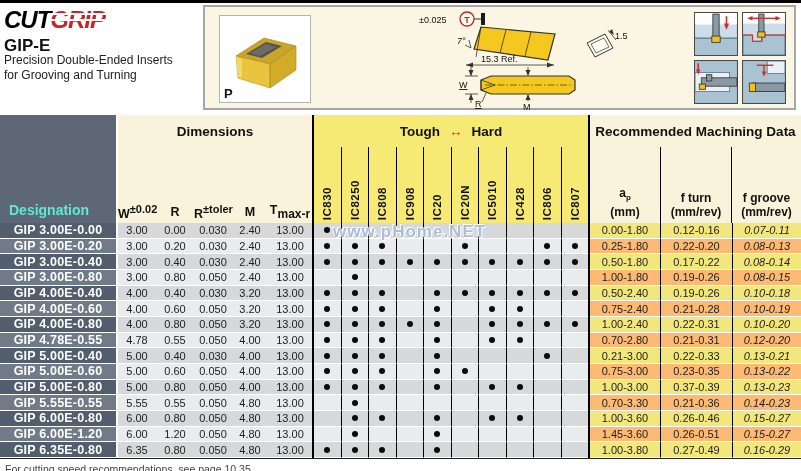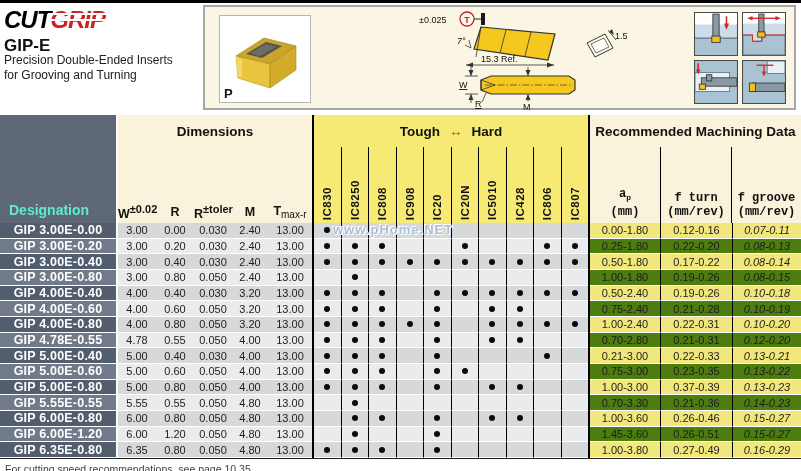--- a/index.html
+++ b/index.html
@@ -37,31 +37,31 @@
   .h-grades{width:276px;box-sizing:border-box;background:#f6ea74;border-left:2px solid #000;
             display:flex;flex-direction:column;}
   .h-mach{width:213px;box-sizing:border-box;background:#f8f3da;border-left:2px solid #000;
           display:flex;flex-direction:column;}
   .h-title{height:32px;box-sizing:border-box;padding-top:9px;text-align:center;
            font-weight:bold;font-size:13.5px;}
   .h-title .arrow{color:#cc2328;padding:0 9px;font-weight:bold;}
   .dim-labels{margin-top:auto;height:22px;display:flex;align-items:center;}
   .dcell{box-sizing:border-box;text-align:center;font-weight:bold;font-size:12.5px;}
   .dcell sup{font-size:11px;vertical-align:super;font-weight:bold;}
-  .dcell sub{font-size:10px;vertical-align:sub;font-weight:normal;margin-top:28px;}
+  .dcell sub{font-size:12px;vertical-align:sub;font-weight:bold;margin-top:28px;}
   .w0{width:38px;} .w1{width:38px;} .w2{width:38px;} .w3{width:36px;} .w4{width:44px;}
   .grade-labels{flex:1;display:flex;}
   .glabel{flex:1;box-sizing:border-box;display:flex;align-items:flex-end;justify-content:center;
           padding-bottom:3px;}
   .glabel span{writing-mode:vertical-rl;transform:rotate(180deg);
                font-weight:bold;font-size:11.5px;letter-spacing:.5px;}
   .bl{border-left:1px solid #000;}
   .mach-labels{flex:1;display:flex;}
   .mcol{box-sizing:border-box;display:flex;flex-direction:column;justify-content:flex-end;
-        align-items:center;padding-bottom:4px;font-weight:bold;font-size:12px;line-height:14px;font-family:Liberation Mono, monospace;}
+        align-items:center;padding-bottom:4px;font-weight:bold;font-size:12px;line-height:14px;}
   .mcol sub{font-size:8px;}
   .m0{width:70px;} .m1{width:71px;} .m2{flex:1;}
   
   .tbody{border-bottom:1px solid #222;}
   .trow{display:flex;height:15.67px;box-sizing:border-box;}
   .trow > div, .trow .ggroup, .trow .mgroup{box-sizing:border-box;}
   .c-desig{width:118px;border-right:2px solid #fff;border-bottom:1px solid #fff;
            color:#fff;font-weight:bold;font-size:12.5px;display:flex;align-items:center;
            justify-content:center;letter-spacing:.2px;}
   .odd  .c-desig{background:#525d6e;}
@@ -70,23 +70,23 @@
          font-size:11px;color:#1d1d1d;}
   .odd  .c-dim{background:#d7d8da;} .even .c-dim{background:#eaebed;}
   .ggroup{width:276px;border-left:2px solid #000;display:flex;}
   .c-grade{flex:1;border-bottom:1px solid #fff;display:flex;align-items:center;justify-content:center;}
   .odd  .c-grade{background:#d7d8da;} .even .c-grade{background:#eaebed;}
   .dot{width:6px;height:6px;border-radius:50%;background:#0a0a0a;display:block;}
   .mgroup{width:213px;border-left:2px solid #000;display:flex;}
   .c-mach{border-bottom:1px solid #fff;display:flex;align-items:center;justify-content:center;
           font-size:11px;color:#1d1d1d;}
   .c-mach.m0{width:70px;} .c-mach.m1{width:71px;} .c-mach.m2{flex:1;font-style:italic;}
-  .odd  .c-mach{background:#f2e77c;} .even .c-mach{background:#4d7c0f;}
+  .odd  .c-mach{background:#f2e77c;} .even .c-mach{background:#fdba74;}
   
-  .watermark{position:absolute;left:333px;top:222px;font-size:13px;font-weight:bold;
+  .watermark{position:absolute;left:333px;top:222px;font-size:17px;font-weight:bold;
              color:#a9bed8;letter-spacing:1px;
              text-shadow:0 0 1px #fff,0 0 2px #fff,1px 1px 0 #fff,-1px -1px 0 #fff;
              pointer-events:none;}
   .footnote{position:absolute;left:5px;top:463px;font-size:10.5px;color:#444;white-space:nowrap;}
   svg text{font-family:"Liberation Sans",sans-serif;}
 </style>
 </head>
 <body>
 
 <div class="page">

